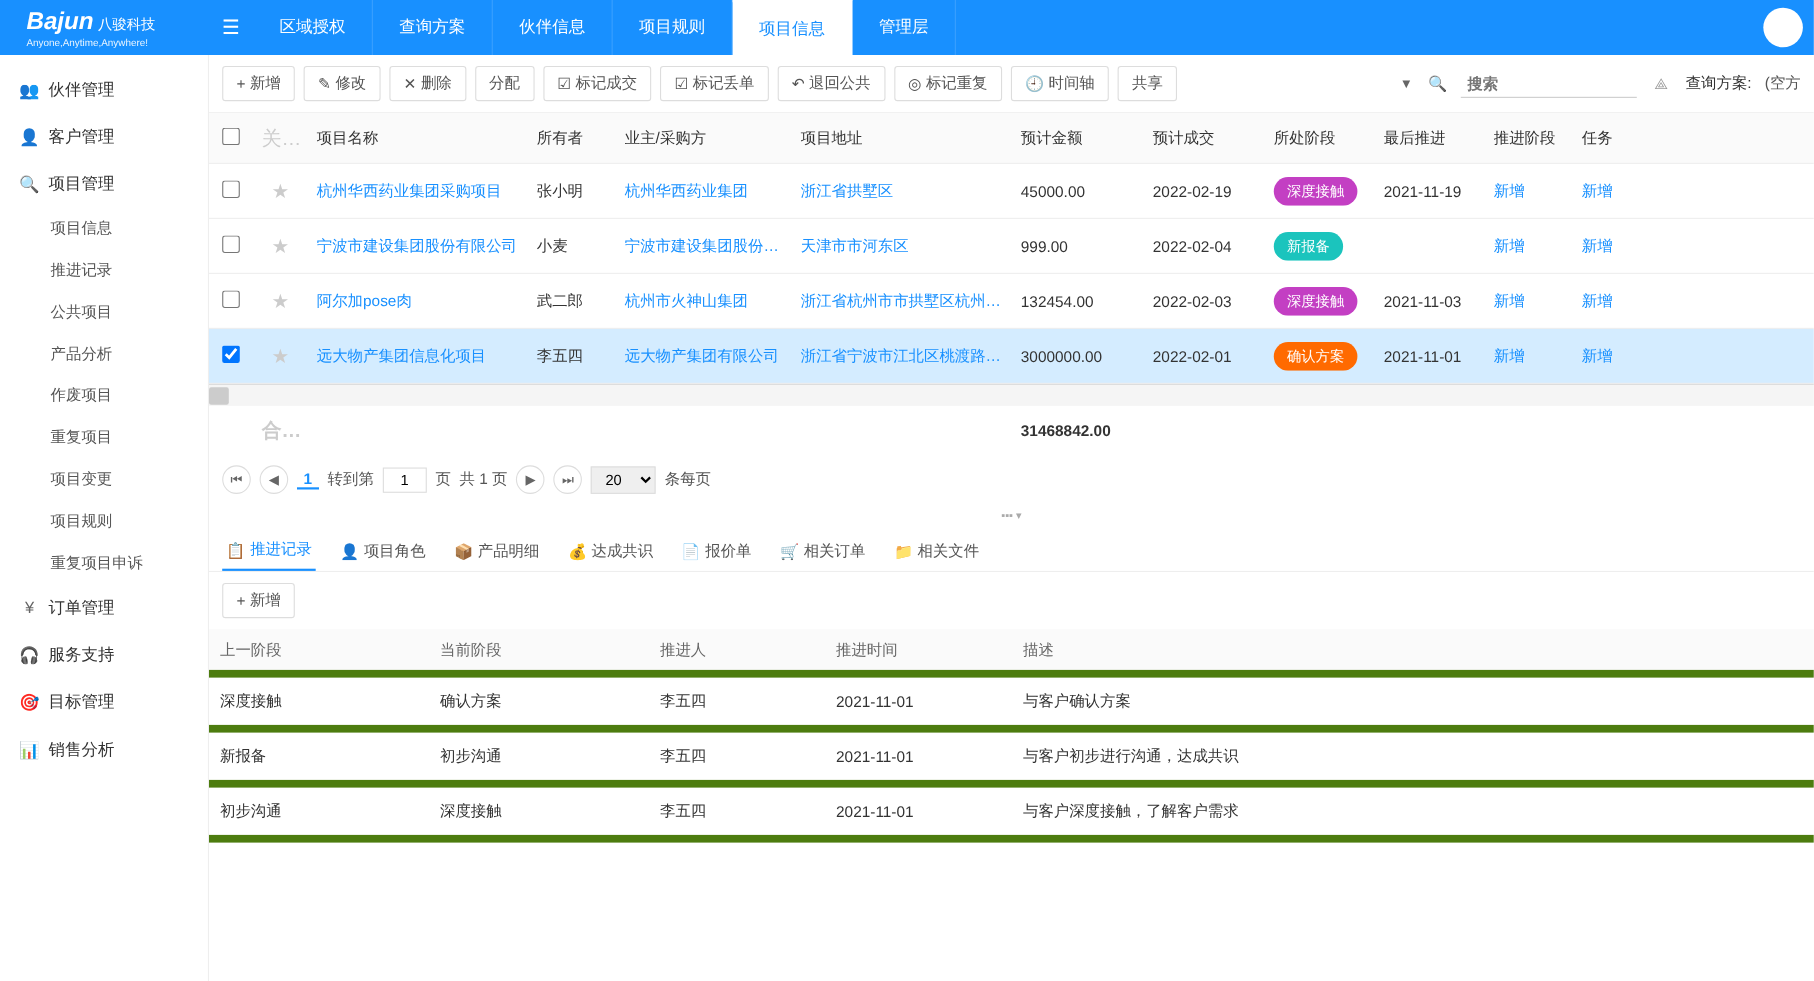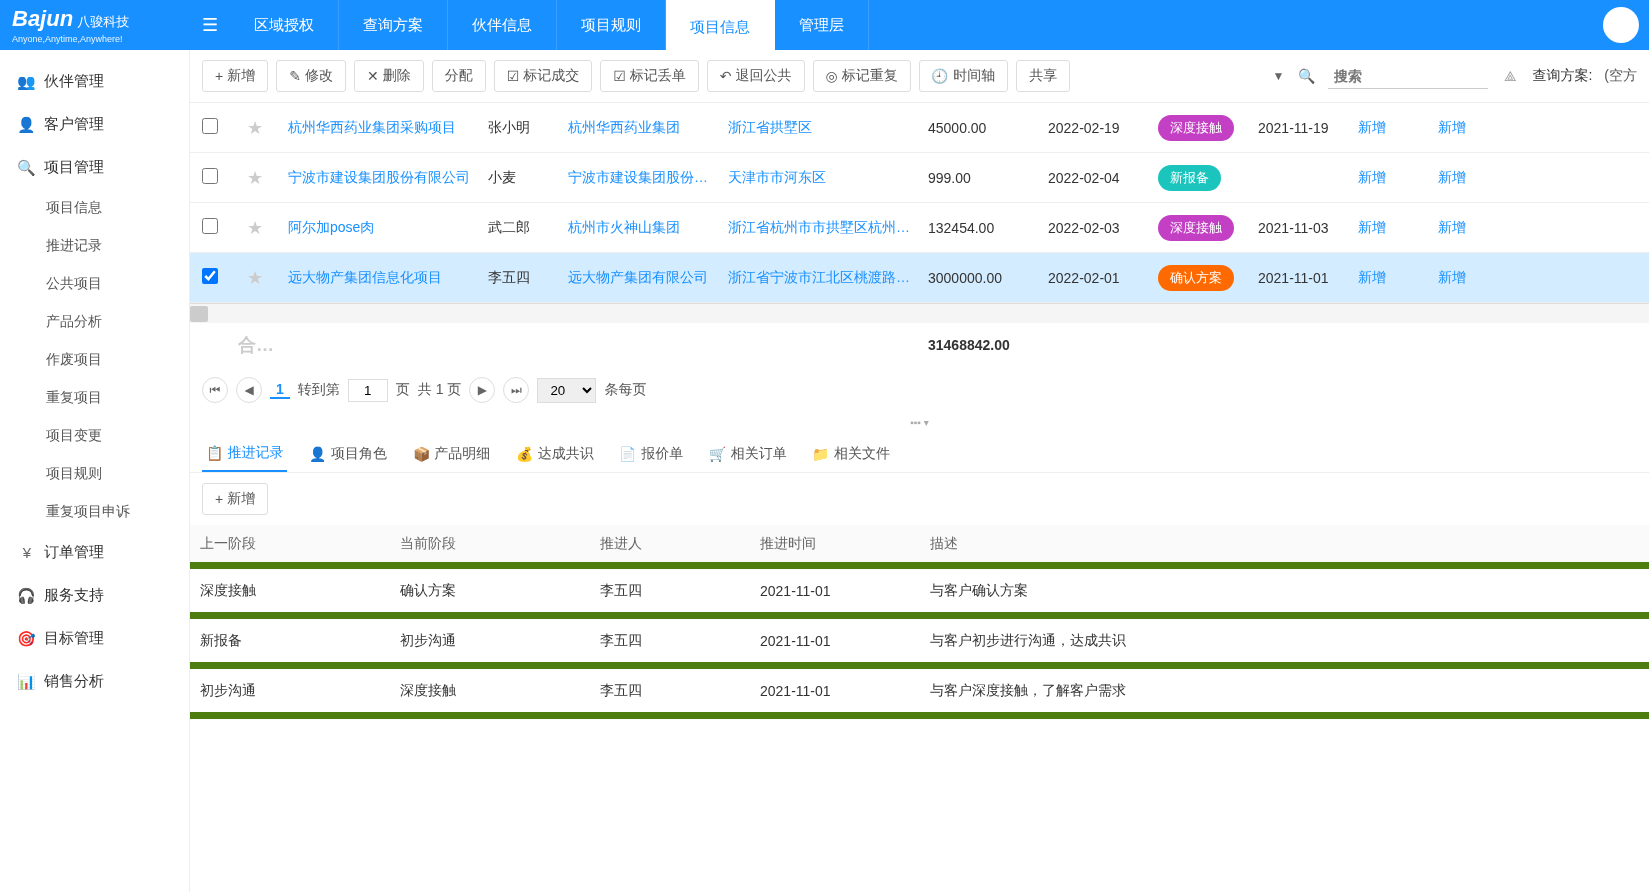--- a/index.html
+++ b/index.html
@@ -1,18 +1,18 @@
 <!DOCTYPE html>
 <html><head>
 <meta charset="utf-8">
 <style>
 * { box-sizing: border-box; margin: 0; padding: 0; }
 body { font-family: "Microsoft YaHei", Arial, sans-serif; font-size: 14px; color: #333; background: #fff; overflow: hidden; width: 1649px; height: 892px; }
 .header { height: 50px; background: #1890ff; display: flex; align-items: center; color: #fff; }
-.logo { width: 190px; padding-left: 12px; display: flex; align-items: center; }
+.logo { width: 190px; padding-left: 24px; display: flex; align-items: center; }
 .logo-main { font-size: 22px; font-weight: bold; font-style: italic; }
 .logo-sub { font-size: 13px; margin-left: 4px; }
 .logo-tag { font-size: 9px; opacity: 0.9; margin-top: 2px; }
 .hamburger { width: 40px; text-align: center; cursor: pointer; font-size: 18px; }
 .topnav { display: flex; height: 50px; }
 .topnav-item { padding: 0 24px; line-height: 50px; cursor: pointer; border-right: 1px solid rgba(255,255,255,0.15); font-size: 15px; }
 .topnav-item.active { background: #fff; color: #1890ff; border-top: 2px solid #fff; }
 .avatar { width: 36px; height: 36px; border-radius: 50%; background: #fff; margin-left: auto; margin-right: 10px; }
 .main { display: flex; height: calc(892px - 50px); }
 .sidebar { width: 190px; border-right: 1px solid #eee; overflow-y: auto; padding-top: 10px; }
@@ -178,20 +178,34 @@
       <div class="spacer"></div>
       <span class="dd">▼</span>
       <span class="search-icon">🔍</span>
       <input class="search" placeholder="搜索" style="">
       <span class="filter-icon">⟁</span>
       <span class="plan-label">查询方案:</span>
       <span class="plan-val">(空方</span>
     </div>
 
     <div class="grid">
+      <div class="grid-head">
+        <div class="cell c-chk"><input type="checkbox" class="chk" style=""></div>
+        <div class="cell c-fav">关注</div>
+        <div class="cell c-name">项目名称</div>
+        <div class="cell c-owner">所有者</div>
+        <div class="cell c-client">业主/采购方</div>
+        <div class="cell c-addr">项目地址</div>
+        <div class="cell c-amt">预计金额</div>
+        <div class="cell c-deal">预计成交</div>
+        <div class="cell c-stage">所处阶段</div>
+        <div class="cell c-last">最后推进</div>
+        <div class="cell c-pushstg">推进阶段</div>
+        <div class="cell c-task">任务</div>
+      </div>
       <div id="grid-body">
           <div class="grid-row">
             <div class="cell c-chk"><input type="checkbox" class="chk" style=""></div>
             <div class="cell c-fav">★</div>
             <div class="cell c-name link">杭州华西药业集团采购项目</div>
             <div class="cell c-owner">张小明</div>
             <div class="cell c-client link">杭州华西药业集团</div>
             <div class="cell c-addr link">浙江省拱墅区</div>
             <div class="cell c-amt">45000.00</div>
             <div class="cell c-deal">2022-02-19</div>

